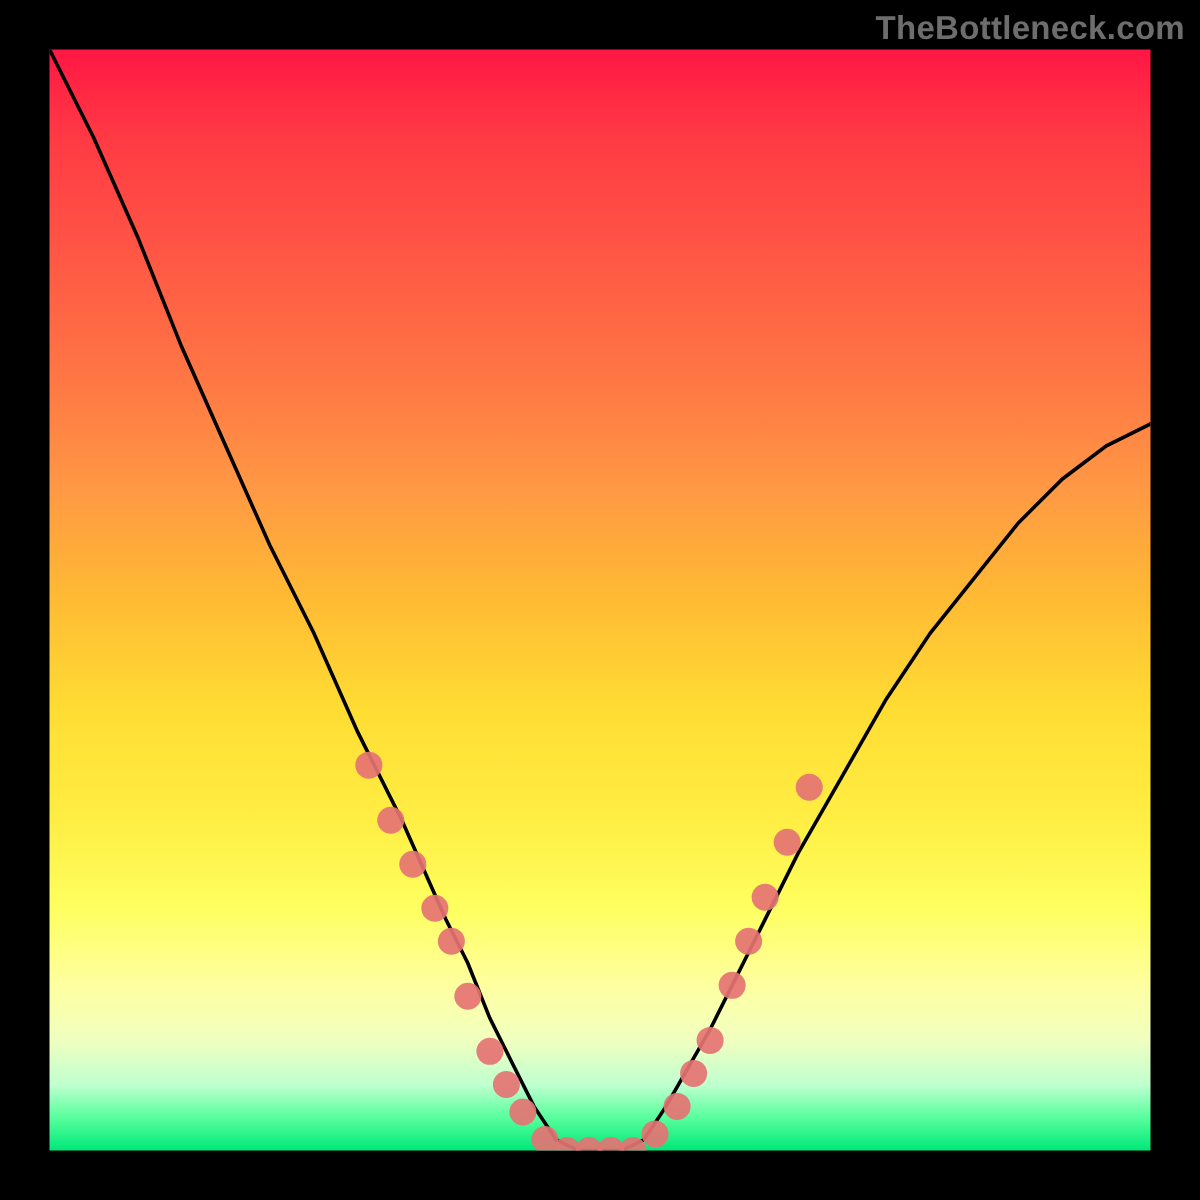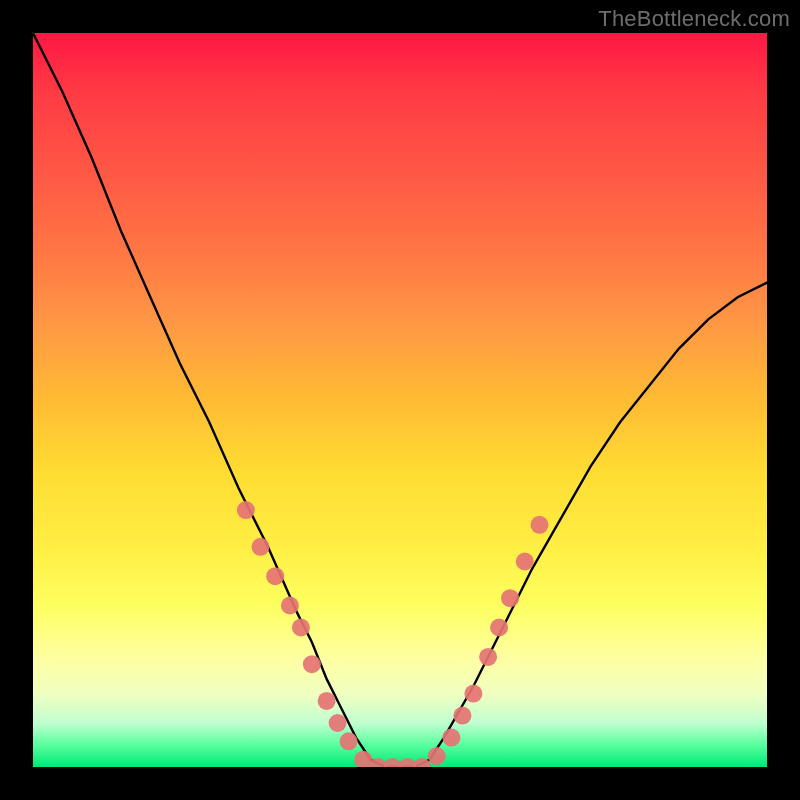--- a/index.html
+++ b/index.html
@@ -38,21 +38,21 @@
       #58ff9d 97%,
       #00e878 100%
     );
   }
   .watermark {
     position: absolute;
     top: 6px;
     right: 10px;
     font-family: Arial, Helvetica, sans-serif;
     font-size: 22px;
-    font-weight: 400;
+    font-weight: 700;
     color: #6d6d6d;
     letter-spacing: 0.2px;
     user-select: none;
   }
   svg.curve {
     position: absolute;
     left: 0;
     top: 0;
     width: 734px;
     height: 734px;

